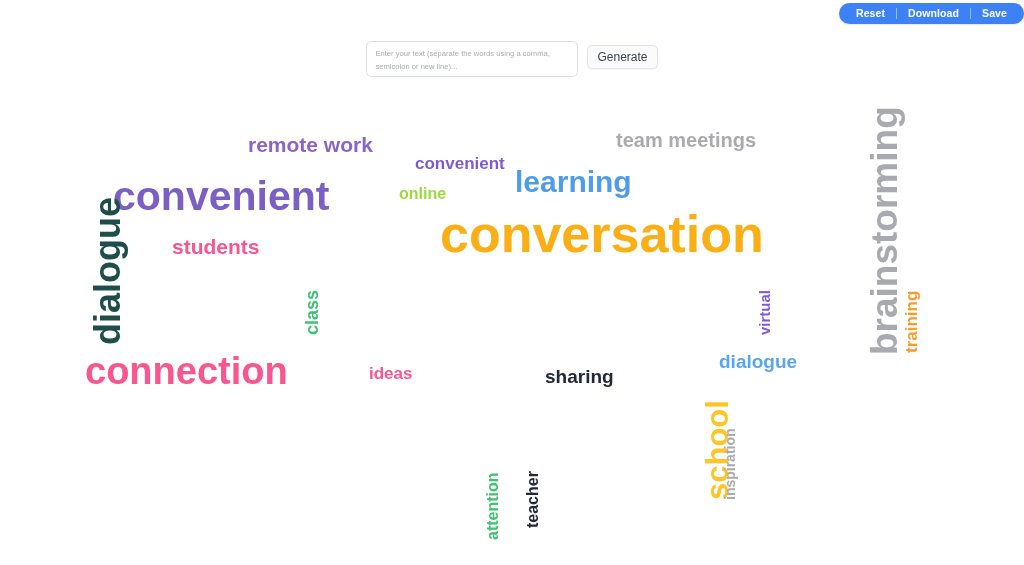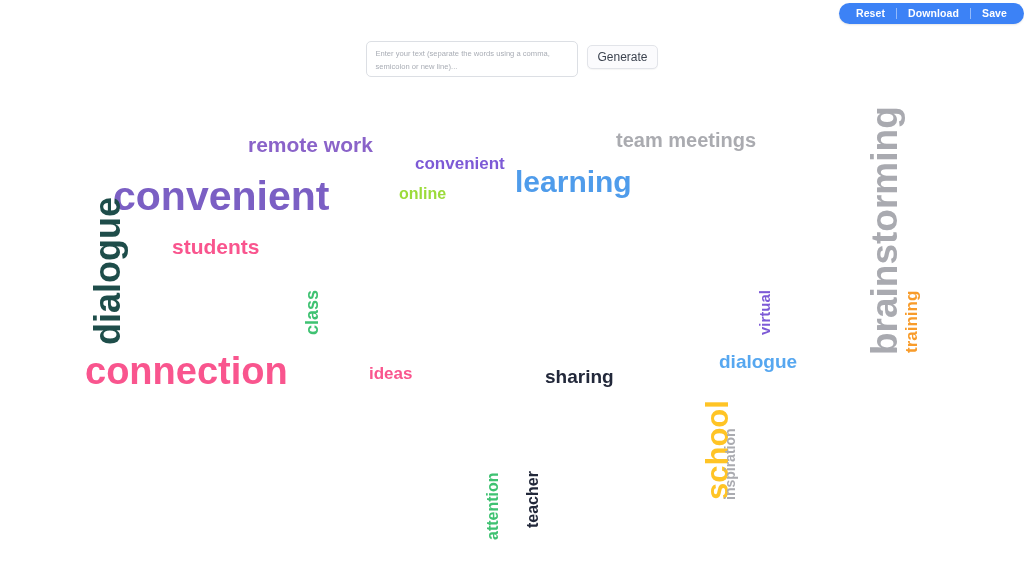--- a/index.html
+++ b/index.html
@@ -125,20 +125,21 @@
     <div class="pill-btn">Save</div>
   </div>
 </div>
 
 <div id="input-row">
   <textarea id="text-input" placeholder="Enter your text (separate the words using a comma, semicolon or new line)..." style=""></textarea>
   <button id="generate-button">Generate</button>
 </div>
 
 <div id="wordcloud" style="background: rgb(255, 255, 255);">
+    <div class="cloud-word" style="color: rgb(251, 175, 23); font-size: 52px; left: 440px; top: 118px;">conversation</div>
     <div class="cloud-word" style="color: rgb(123, 95, 196); font-size: 41px; left: 113px; top: 86px;">convenient</div>
     <div class="cloud-word" style="color: rgb(249, 85, 142); font-size: 38px; left: 85px; top: 262px;">connection</div>
     <div class="cloud-word" style="color: rgb(169, 170, 176); font-size: 37px; left: 866px; top: 265px; transform: rotate(-90deg);">brainstorming</div>
     <div class="cloud-word" style="color: rgb(30, 77, 74); font-size: 36px; left: 90px; top: 255px; transform: rotate(-90deg);">dialogue</div>
     <div class="cloud-word" style="color: rgb(255, 196, 37); font-size: 31px; left: 702px; top: 410px; transform: rotate(-90deg);">school</div>
     <div class="cloud-word" style="color: rgb(138, 99, 201); font-size: 21px; left: 248px; top: 44px;">remote work</div>
     <div class="cloud-word" style="color: rgb(79, 156, 235); font-size: 30px; left: 515px; top: 77px;">learning</div>
     <div class="cloud-word" style="color: rgb(249, 85, 142); font-size: 21px; left: 172px; top: 146px;">students</div>
     <div class="cloud-word" style="color: rgb(170, 171, 176); font-size: 20px; left: 616px; top: 40px;">team meetings</div>
     <div class="cloud-word" style="color: rgb(86, 167, 240); font-size: 19px; left: 719px; top: 262px;">dialogue</div>

